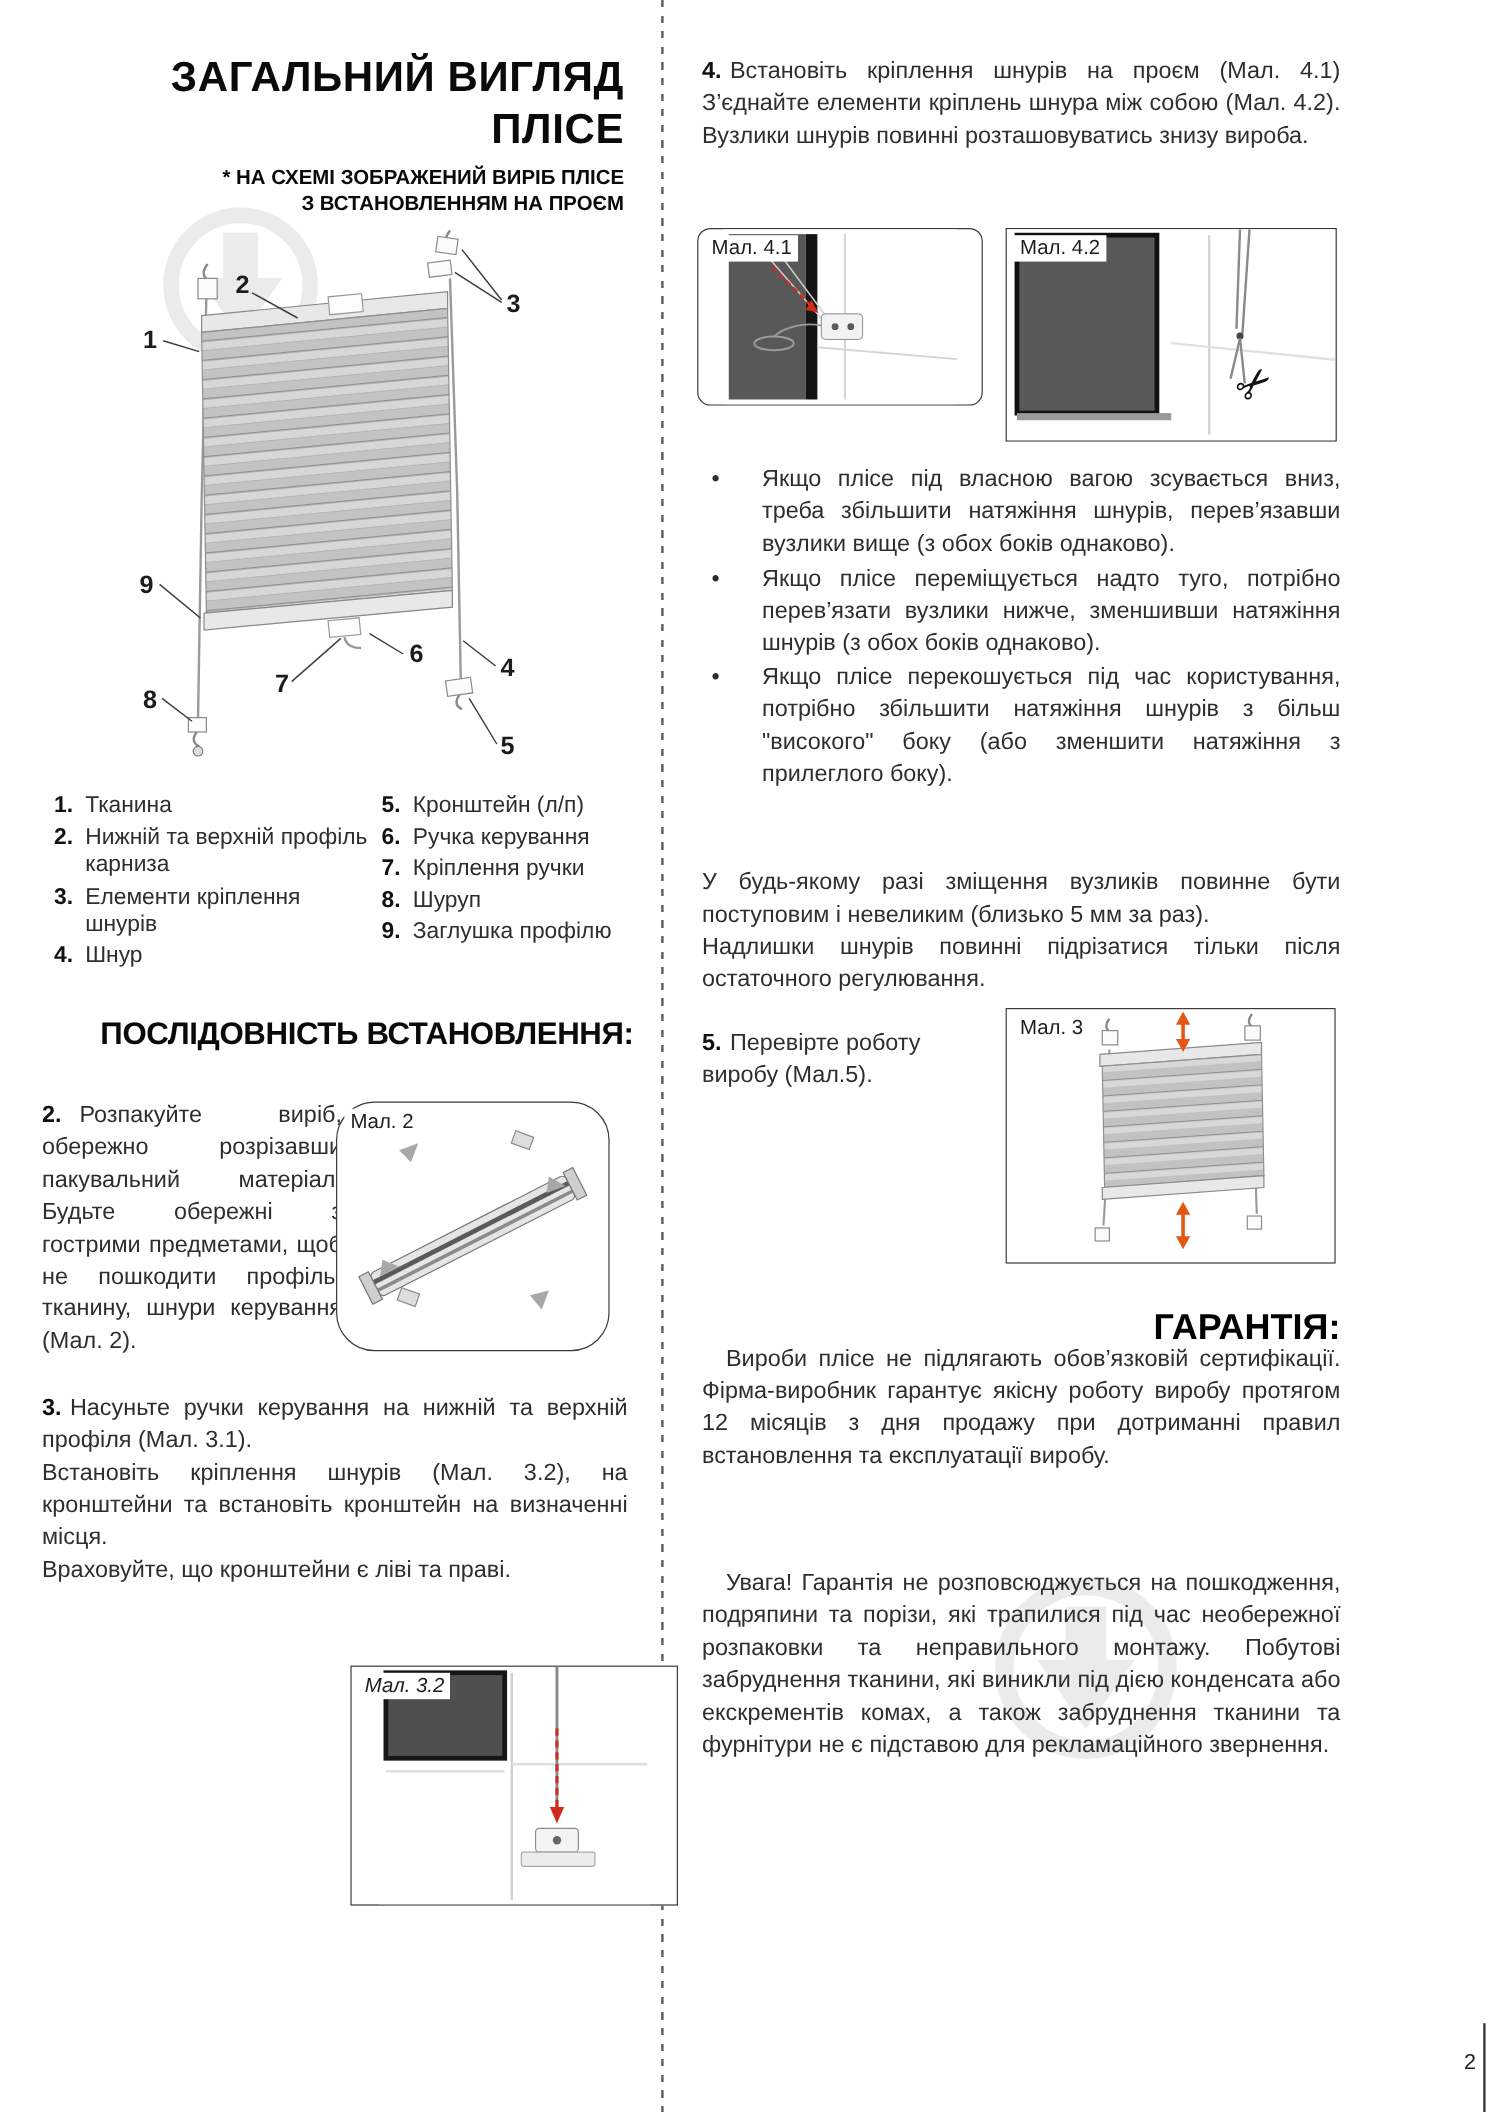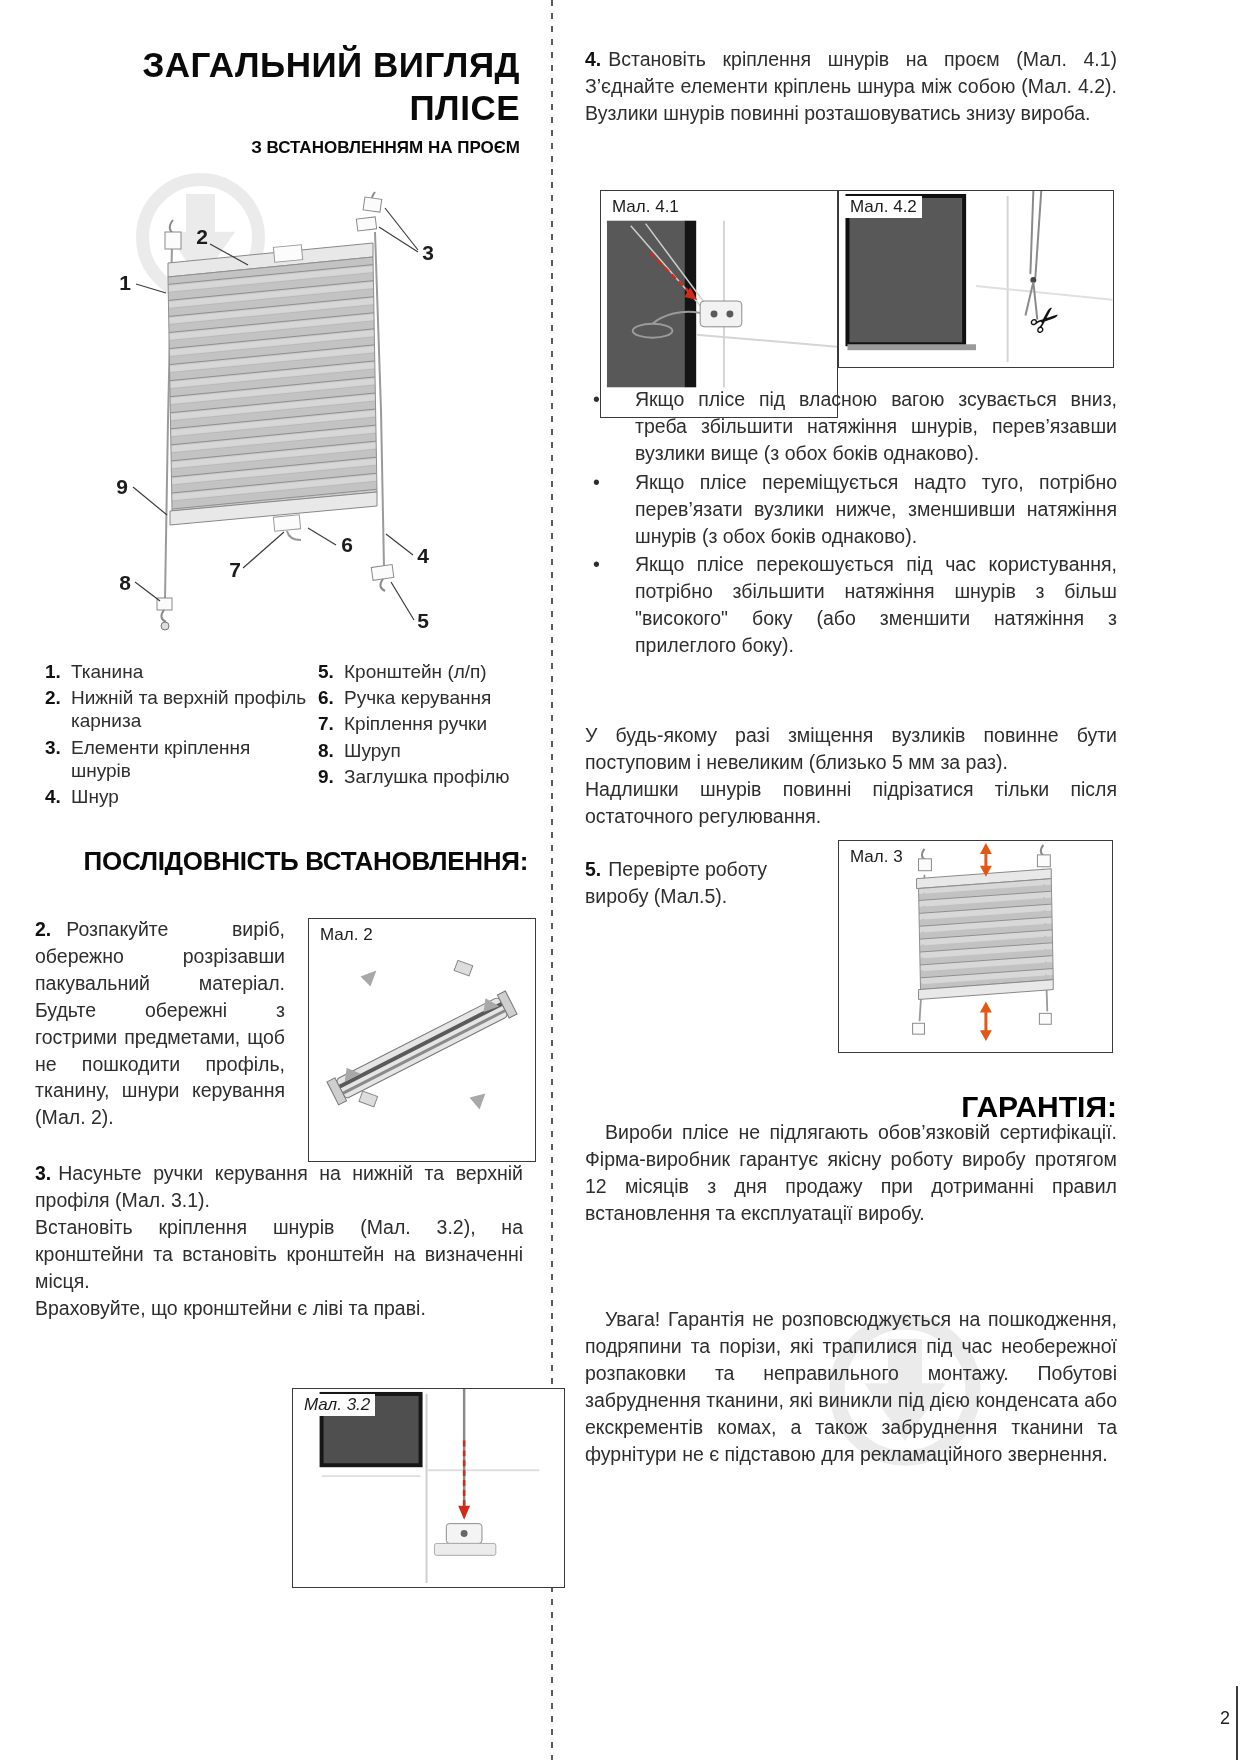--- a/index.html
+++ b/index.html
@@ -51,20 +51,21 @@
   </svg>
 
   <div class="divider"></div>
 
   <h1 class="abs center title" style="left:40px;top:44px;width:480px;">
     <span class="block">ЗАГАЛЬНИЙ ВИГЛЯД</span>
     <span class="block">ПЛІСЕ</span>
   </h1>
 
   <div class="abs center subtitle" style="left:40px;top:137px;width:480px;">
+    <span class="block">* НА СХЕМІ ЗОБРАЖЕНИЙ ВИРІБ ПЛІСЕ</span>
     <span class="block">З ВСТАНОВЛЕННЯМ НА ПРОЄМ</span>
   </div>
 
   <svg class="abs" style="left:78px;top:180px;width:410px;height:470px;" viewBox="0 0 410 470">
     <defs>
       <pattern id="pleat" patternUnits="userSpaceOnUse" width="8" height="16" patternTransform="rotate(-5.5)">
         <rect width="8" height="8" fill="#d7d7d7"></rect>
         <rect y="8" width="8" height="8" fill="#c3c3c3"></rect>
         <line x1="0" y1="0.6" x2="8" y2="0.6" stroke="#8f8f8f" stroke-width="1.2"></line>
         <line x1="0" y1="8.4" x2="8" y2="8.4" stroke="#b4b4b4" stroke-width="0.8"></line>
@@ -159,21 +160,21 @@
         <span>Заглушка профілю</span>
       </div>
   </div>
 
   <h2 class="abs center section-title" style="left:38px;top:846px;width:490px;">ПОСЛІДОВНІСТЬ ВСТАНОВЛЕННЯ:</h2>
 
   <p class="abs body-text jtext" style="left:35px;top:916px;width:250px;">
     <b class="pnum pnum-wide">2.</b><span>Розпакуйте виріб, обережно розрізавши пакувальний матеріал. Будьте обережні з гострими предметами, щоб не пошкодити профіль, тканину, шнури керування (Мал. 2).</span>
   </p>
 
-  <div class="abs figure" style="left:308px;top:918px;width:228px;height:244px;">
+  <div class="abs figure" style="left:280px;top:918px;width:228px;height:208px;border-radius:32px;">
     <span class="fig-label">Мал. 2</span>
     <svg viewBox="0 0 228 208">
       <g transform="translate(114,112) rotate(-27)">
         <rect x="-92" y="-11" width="184" height="22" rx="4" fill="#e5e5e5" stroke="#777"></rect>
         <rect x="-92" y="-5" width="184" height="4" fill="#5a5a5a"></rect>
         <rect x="-92" y="3" width="184" height="3" fill="#8a8a8a"></rect>
         <rect x="-101" y="-13" width="9" height="26" fill="#cfcfcf" stroke="#777"></rect>
         <rect x="92" y="-13" width="9" height="26" fill="#cfcfcf" stroke="#777"></rect>
       </g>
       <polygon points="52,40 68,34 62,50" fill="#a8a8a8"></polygon>
@@ -206,21 +207,21 @@
       <rect x="132" y="136" width="36" height="20" rx="3" fill="#f4f4f4" stroke="#8a8a8a"></rect>
       <circle cx="150" cy="146" r="3.5" fill="#666"></circle>
       <rect x="120" y="156" width="62" height="12" rx="2" fill="#ececec" stroke="#aaa"></rect>
     </svg>
   </div>
 
   <p class="abs body-text jtext" style="left:585px;top:46px;width:532px;">
     <b class="pnum">4.</b><span>Встановіть кріплення шнурів на проєм (Мал. 4.1) З’єднайте елементи кріплень шнура між собою (Мал. 4.2). Вузлики шнурів повинні розташовуватись знизу вироба.</span>
   </p>
 
-  <div class="abs figure" style="left:600px;top:190px;width:238px;height:228px;">
+  <div class="abs figure" style="left:581px;top:190px;width:238px;height:148px;border-radius:11px;">
     <span class="fig-label">Мал. 4.1</span>
     <svg viewBox="0 0 238 178">
       <rect width="238" height="178" fill="#fff"></rect>
       <rect x="6" y="5" width="78" height="168" fill="#585858"></rect>
       <rect x="84" y="5" width="12" height="168" fill="#141414"></rect>
       <line x1="124" y1="5" x2="124" y2="173" stroke="#d5d5d5" stroke-width="2"></line>
       <line x1="96" y1="120" x2="238" y2="132" stroke="#d5d5d5" stroke-width="2"></line>
       <line x1="30" y1="10" x2="103" y2="94" stroke="#cfcfcf" stroke-width="1.5"></line>
       <line x1="45" y1="8" x2="106" y2="90" stroke="#cfcfcf" stroke-width="1.5"></line>
       <ellipse cx="52" cy="116" rx="20" ry="7" fill="none" stroke="#9a9a9a" stroke-width="2"></ellipse>

